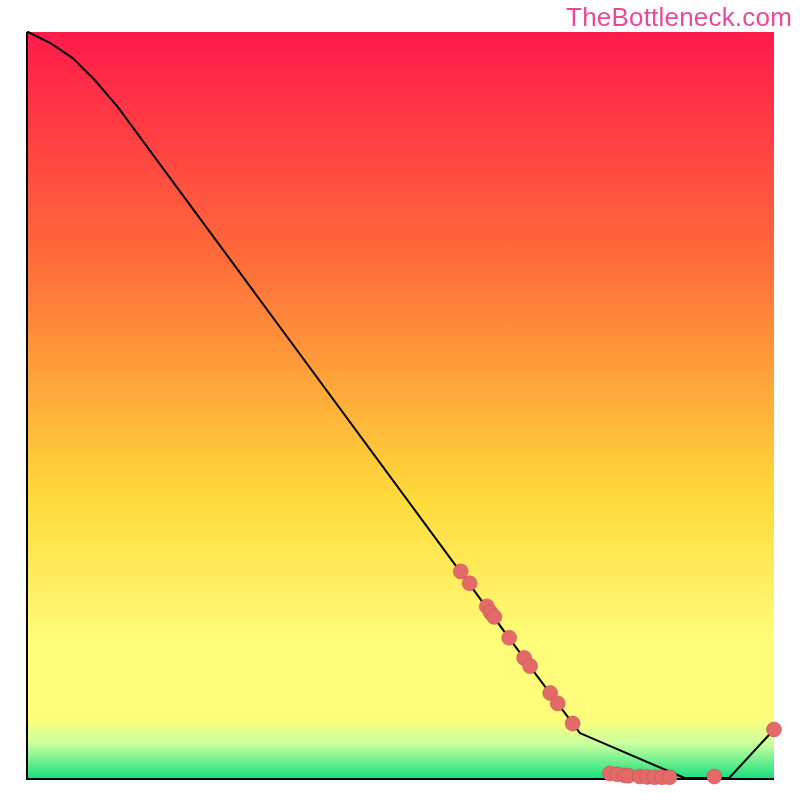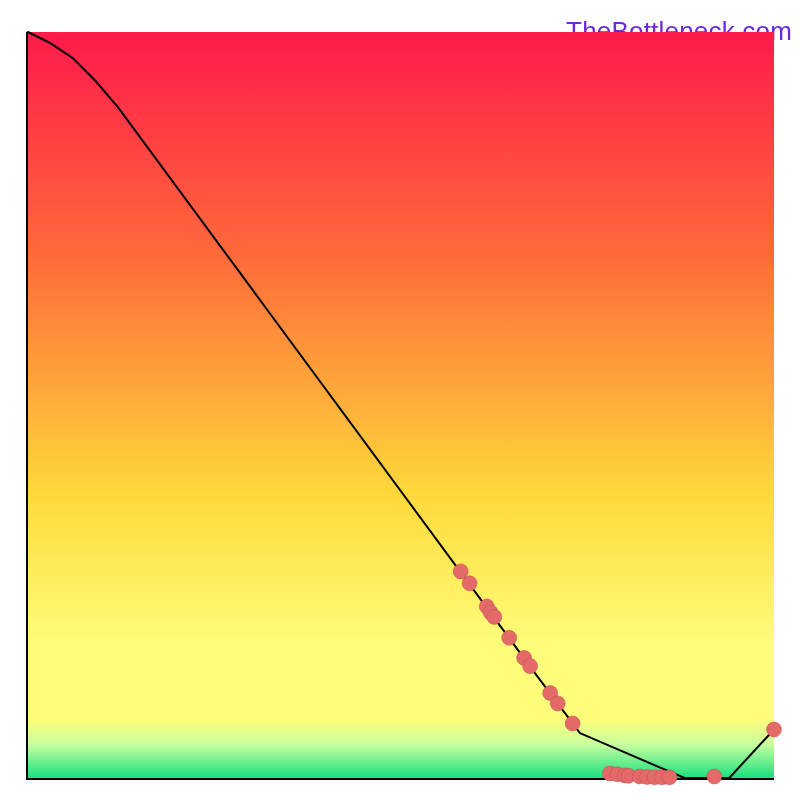--- a/index.html
+++ b/index.html
@@ -11,25 +11,25 @@
     background: #ffffff;
     font-family: Arial, Helvetica, sans-serif;
   }
   .frame {
     position: relative;
     width: 800px;
     height: 800px;
   }
   .watermark {
     position: absolute;
-    top: 16px;
+    top: 2px;
     right: 8px;
     font-size: 26px;
     font-weight: 400;
-    color: #6d28d9;
+    color: #ec4899;
     letter-spacing: 0.2px;
   }
   .plot {
     position: absolute;
     left: 26px;
     top: 32px;
     width: 746px;
     height: 746px;
     border-left: 2.5px solid #000;
     border-bottom: 2.5px solid #000;

